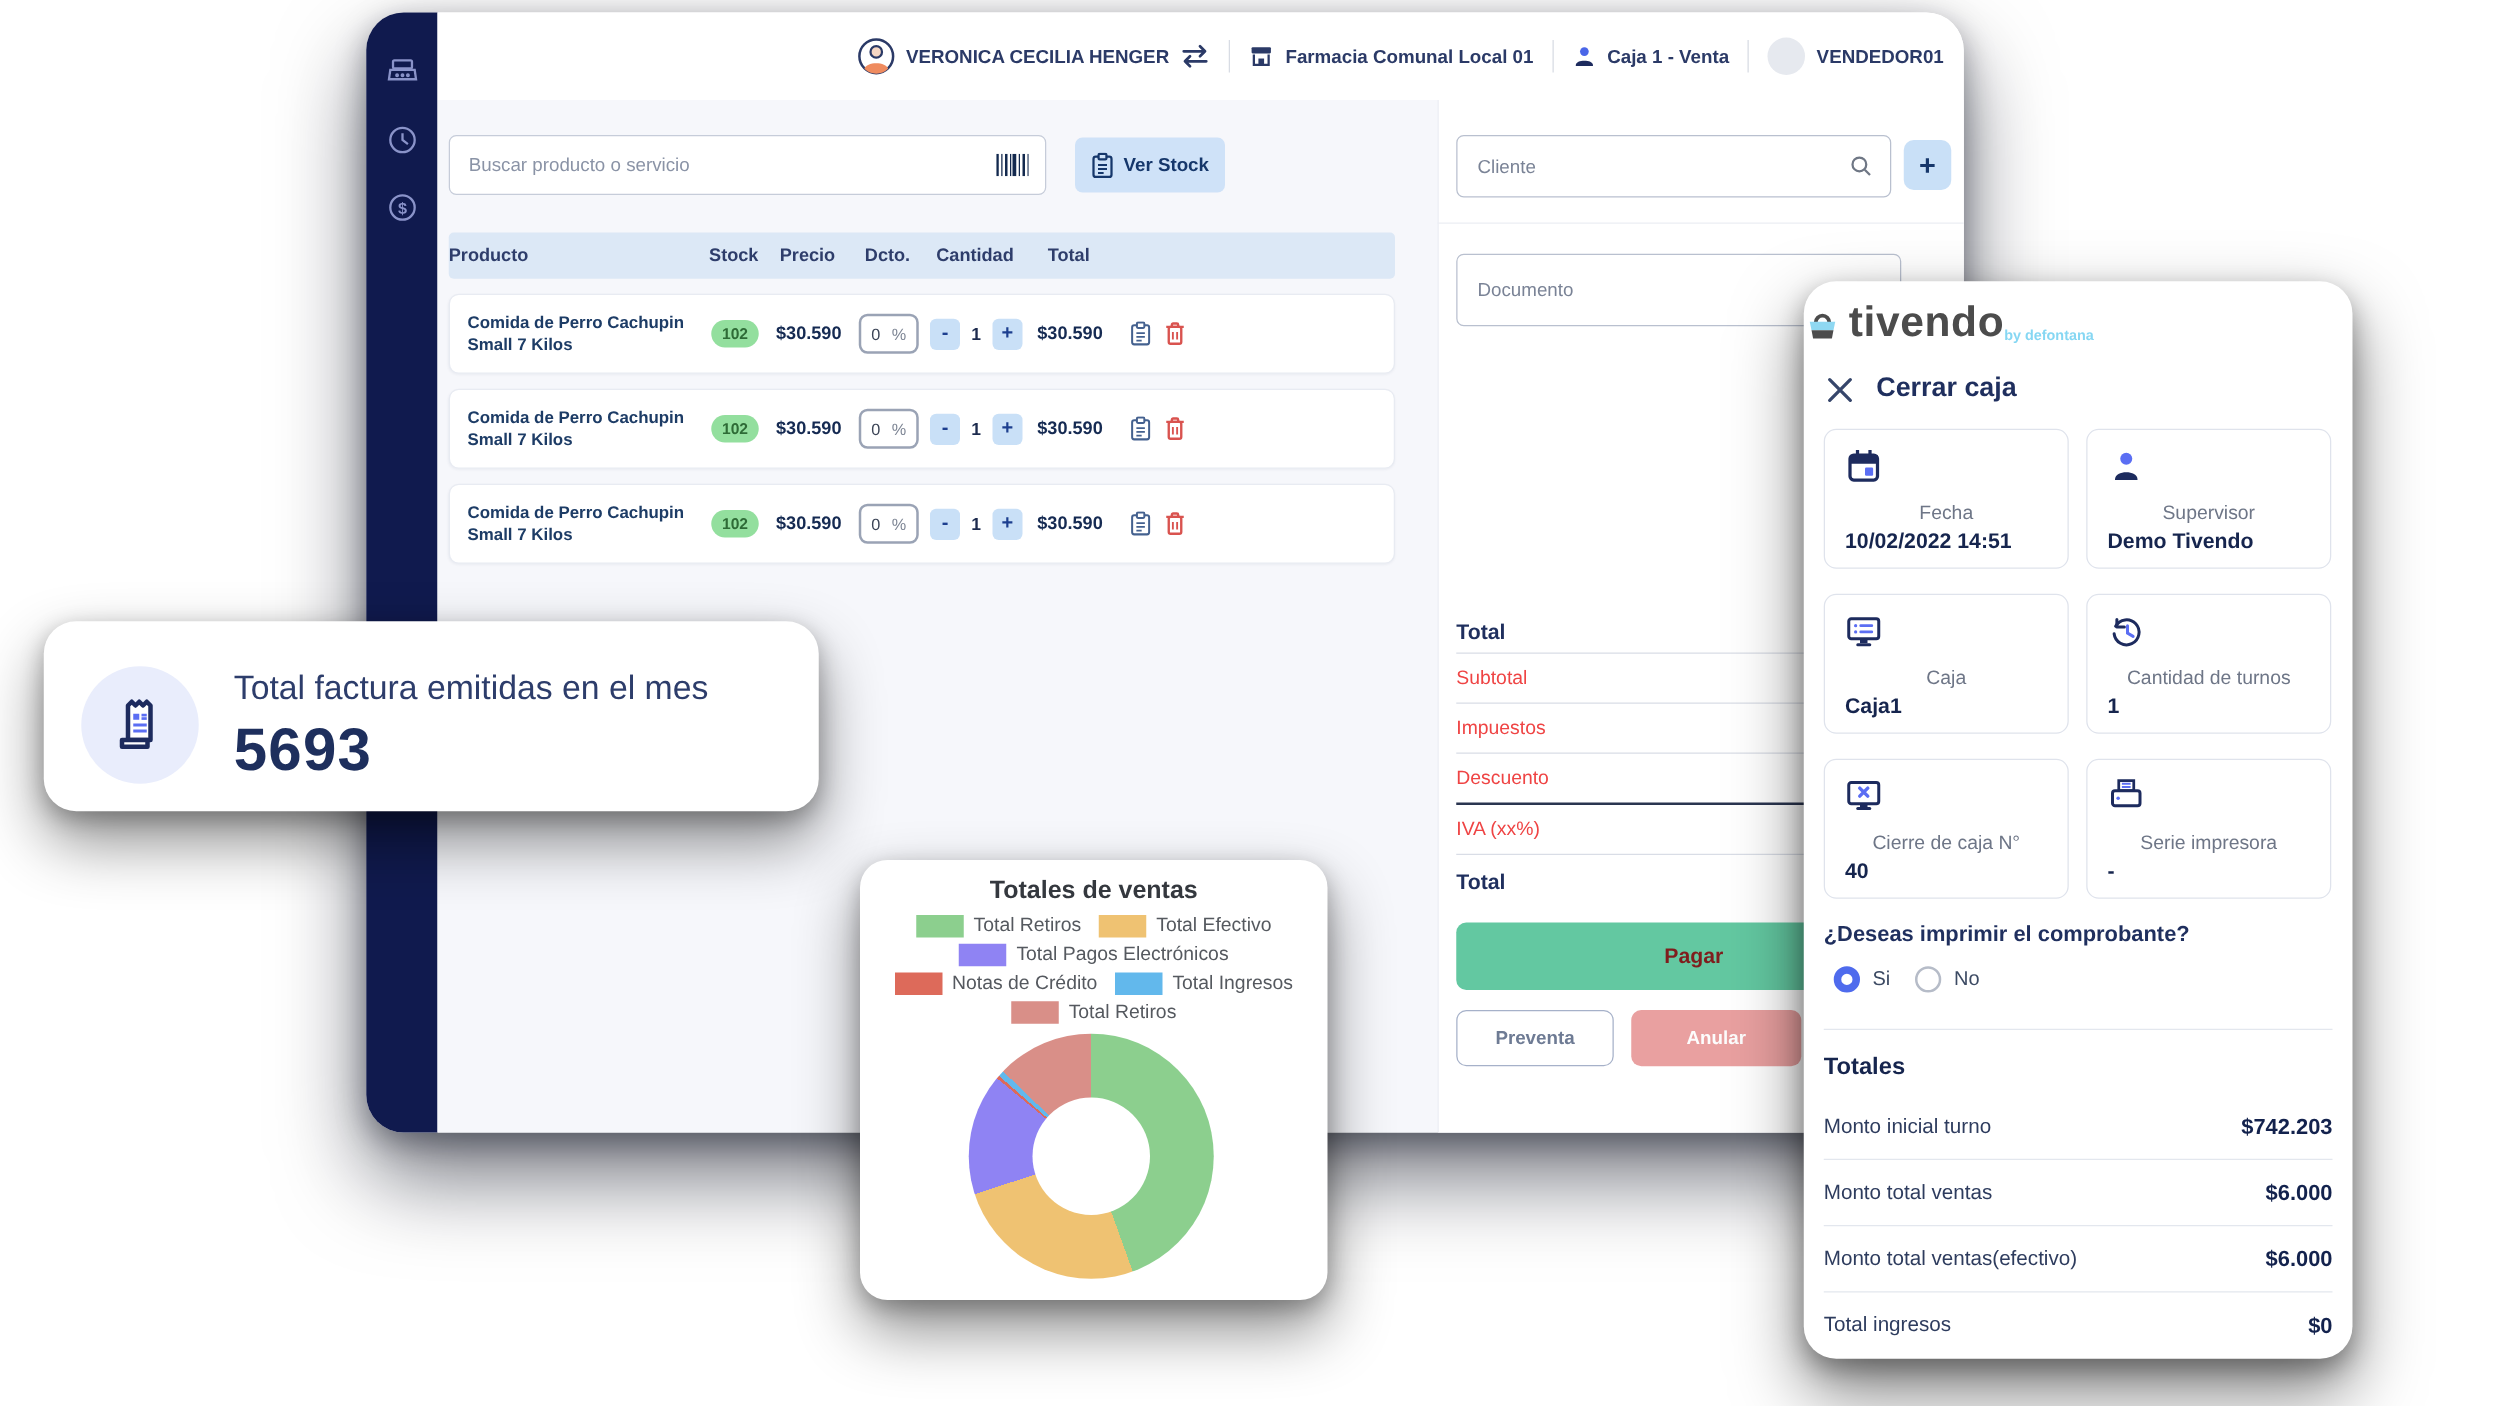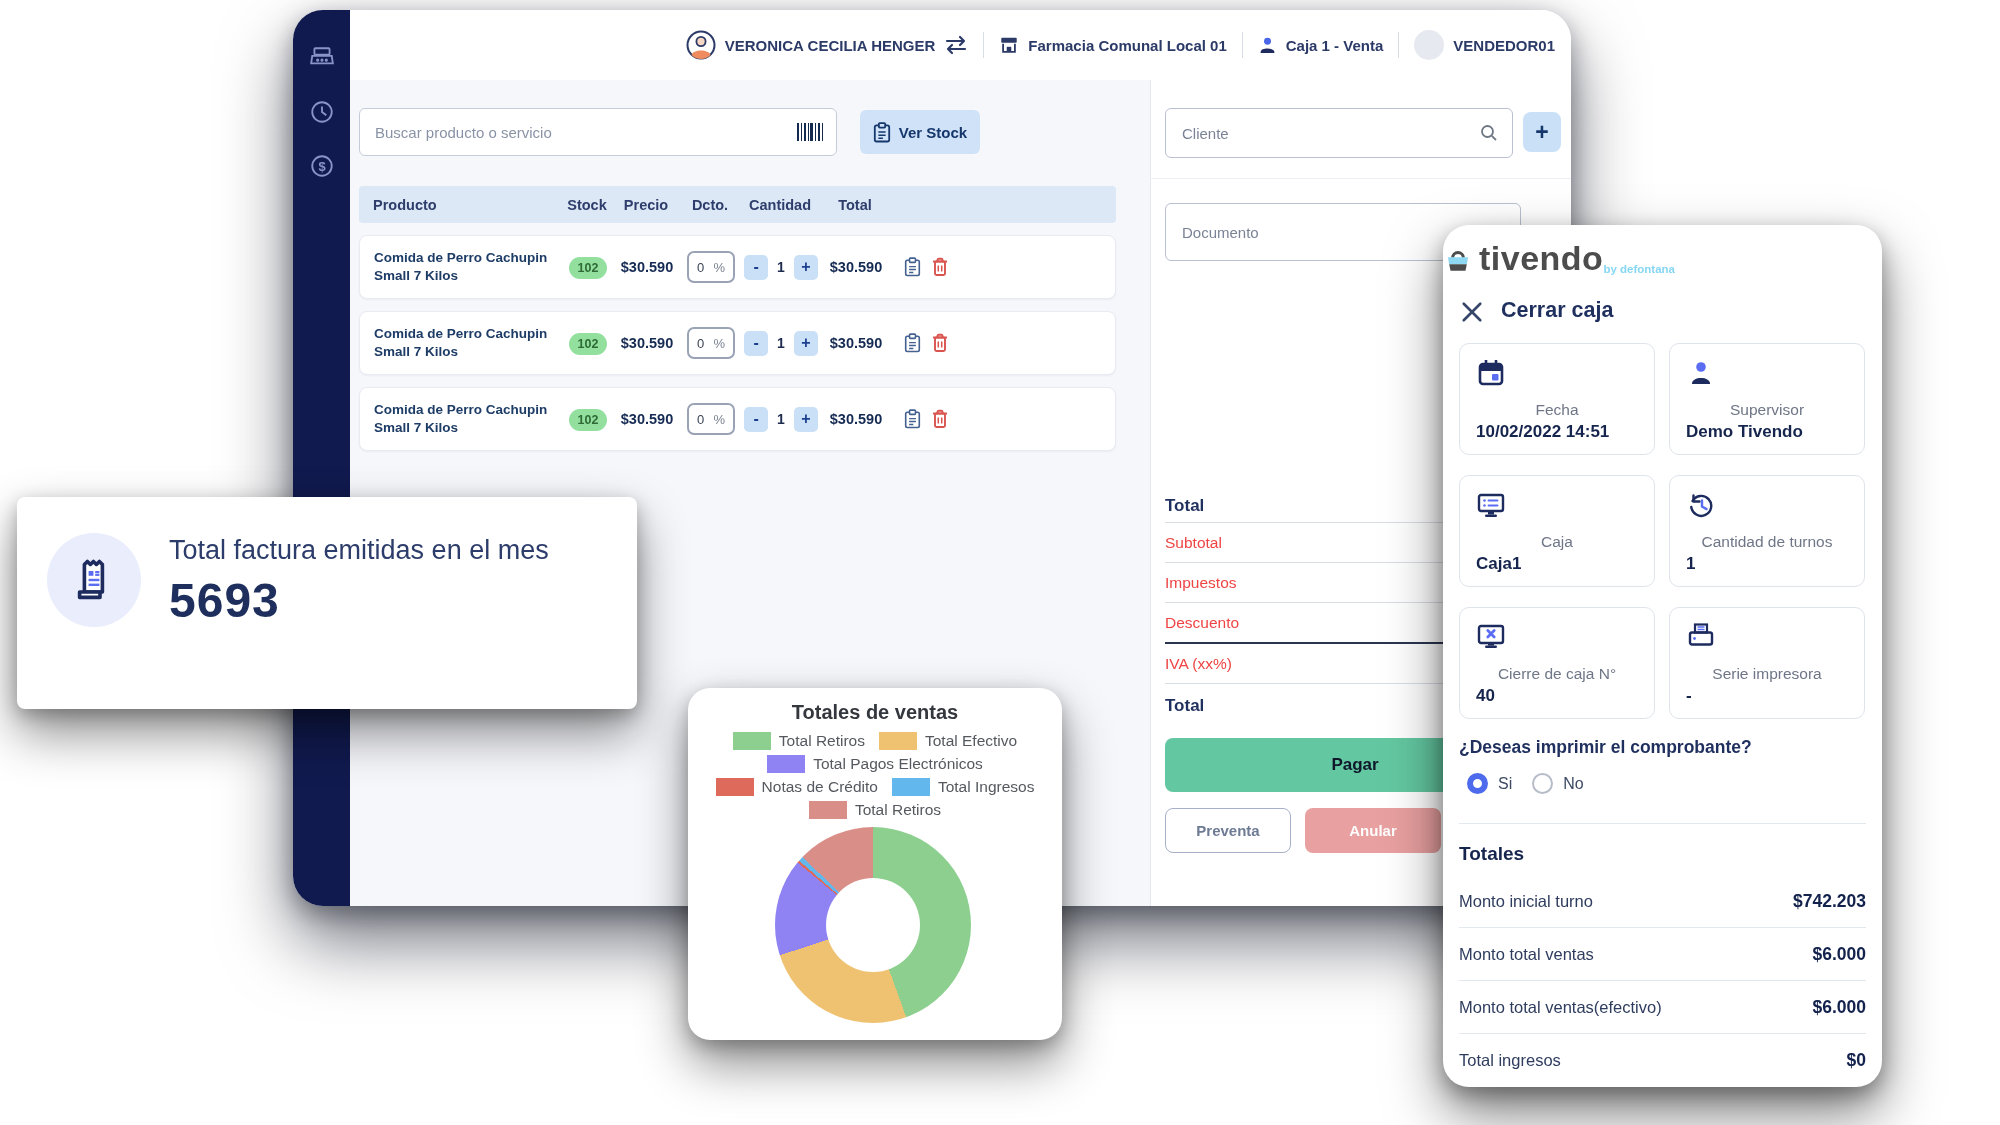--- a/index.html
+++ b/index.html
@@ -39,21 +39,21 @@
     font-family:"Liberation Sans",sans-serif;}
   .search-box input::placeholder{color:#8a93a6;}
   .ver-stock-btn{left:567px;top:100px;width:120px;height:44px;background:#cfe2f8;border-radius:6px;
     display:flex;align-items:center;justify-content:center;gap:8px;color:#16376b;font-weight:bold;
     font-size:15px;cursor:pointer;}
 
   
   .ptable{left:66px;top:176px;width:757px;}
   .pgrid{display:grid;grid-template-columns:200px 56px 62px 66px 74px 76px 64px 1fr;align-items:center;}
   .phead{height:37px;background:#dce8f6;border-radius:4px;color:#2e3d6b;font-weight:bold;font-size:14.5px;}
-  .phead .c0{padding-left:14px;}
+  .phead .c0{}
   .cc{text-align:center;justify-self:center;}
   .prow{margin-top:12px;height:62px;background:#fff;border:1px solid #e8ebf2;border-radius:8px;
     box-shadow:0 1px 2px rgba(20,40,80,.05);}
   .pname{padding-left:14px;font-weight:bold;font-size:13.5px;color:#1d3c66;line-height:1.3;}
   .stock-pill{background:#93df9e;color:#2e6b36;font-weight:bold;font-size:12.5px;
     padding:4px 9px;border-radius:12px;}
   .money{font-weight:bold;font-size:14.5px;color:#152a52;}
   .dcto-box{width:48px;height:32px;border:2px solid #9aa3b5;border-radius:7px;background:#fff;
     display:flex;align-items:center;justify-content:space-between;padding:0 8px;box-sizing:border-box;
     font-size:13px;color:#3b4456;cursor:text;}
@@ -82,29 +82,29 @@
 
   .summary{left:872px;top:480px;width:352px;}
   .summary-title{font-weight:bold;font-size:17px;color:#1f2f5e;height:32px;display:flex;align-items:center;
     border-bottom:1px solid #d9dde6;}
   .sum-row{height:39px;display:flex;align-items:center;font-size:15.5px;color:#ef4444;
     border-bottom:1px solid #d9dde6;}
   .sum-row.last{border-bottom:2px solid #2a3550;}
   .grand-total{height:44px;display:flex;align-items:center;font-weight:bold;font-size:17px;color:#1f2f5e;}
 
   .pay-btn{left:872px;top:728px;width:380px;height:54px;background:#63c8a1;border-radius:8px;
-    color:#0f172a;font-weight:bold;font-size:17px;display:flex;align-items:center;justify-content:center;cursor:pointer;}
+    color:#7f1d1d;font-weight:bold;font-size:17px;display:flex;align-items:center;justify-content:center;cursor:pointer;}
   .preventa-btn{left:872px;top:798px;width:126px;height:45px;background:#fff;border:1px solid #a6b1c9;
     border-radius:8px;color:#6e7b94;font-weight:bold;font-size:15px;display:flex;align-items:center;
     justify-content:center;box-sizing:border-box;cursor:pointer;}
   .anular-btn{left:1012px;top:798px;width:136px;height:45px;background:#e9a0a0;border-radius:8px;
     color:#fdfdfd;font-weight:bold;font-size:15px;display:flex;align-items:center;justify-content:center;cursor:pointer;}
 
   
-  .invoice-card{left:17px;top:497px;width:620px;height:212px;background:#fff;border-radius:8px;
+  .invoice-card{left:35px;top:497px;width:620px;height:152px;background:#fff;border-radius:26px;
     box-shadow:0 24px 50px rgba(0,0,0,.45),0 6px 18px rgba(0,0,0,.25);z-index:3;}
   .invoice-icon-circle{position:absolute;left:30px;top:36px;width:94px;height:94px;border-radius:50%;
     background:#e9edfc;display:flex;align-items:center;justify-content:center;}
   .invoice-title{position:absolute;left:152px;top:38px;font-size:27px;font-weight:500;color:#2d3d6b;}
   .invoice-value{position:absolute;left:152px;top:76px;font-size:48px;font-weight:800;color:#1e2f5d;letter-spacing:1px;}
 
   
   .chart-card{left:688px;top:688px;width:374px;height:352px;background:#fff;border-radius:22px;
     box-shadow:0 24px 50px rgba(0,0,0,.45),0 6px 18px rgba(0,0,0,.25);z-index:3;}
   .chart-title{position:absolute;top:13px;left:0;right:0;text-align:center;font-weight:bold;

